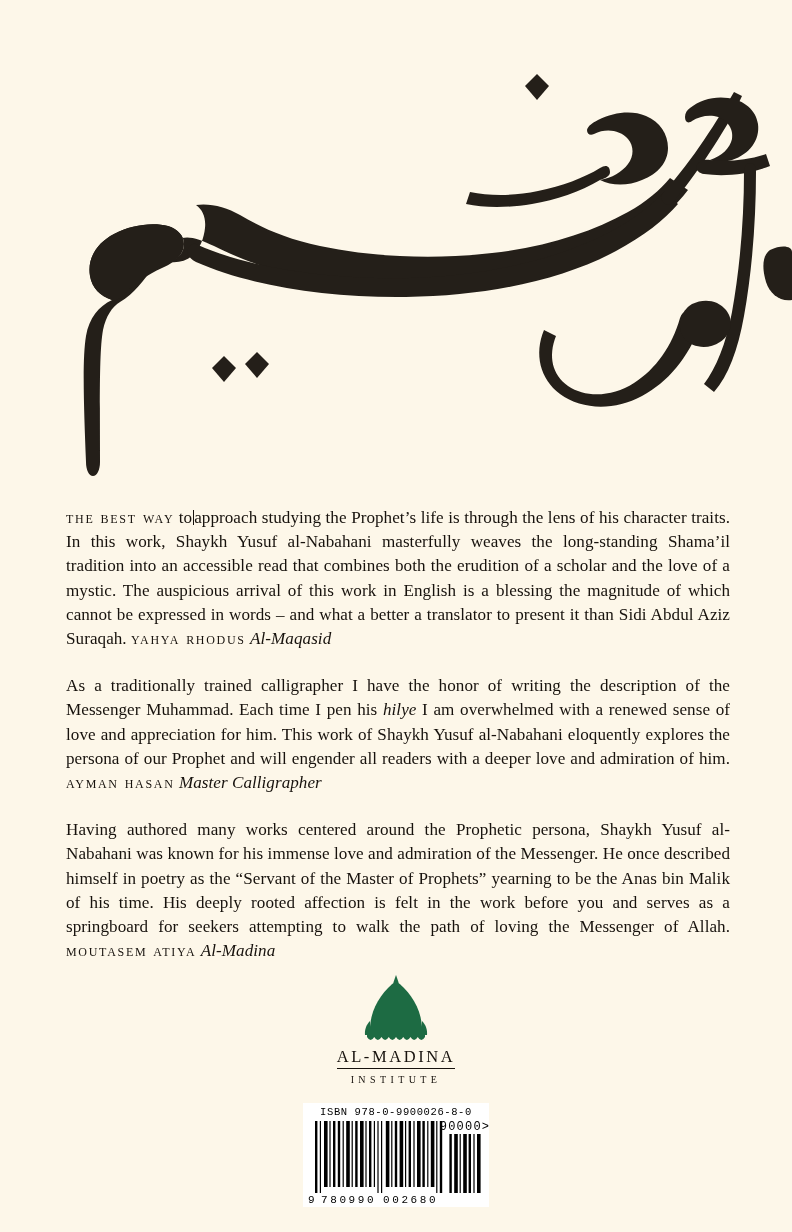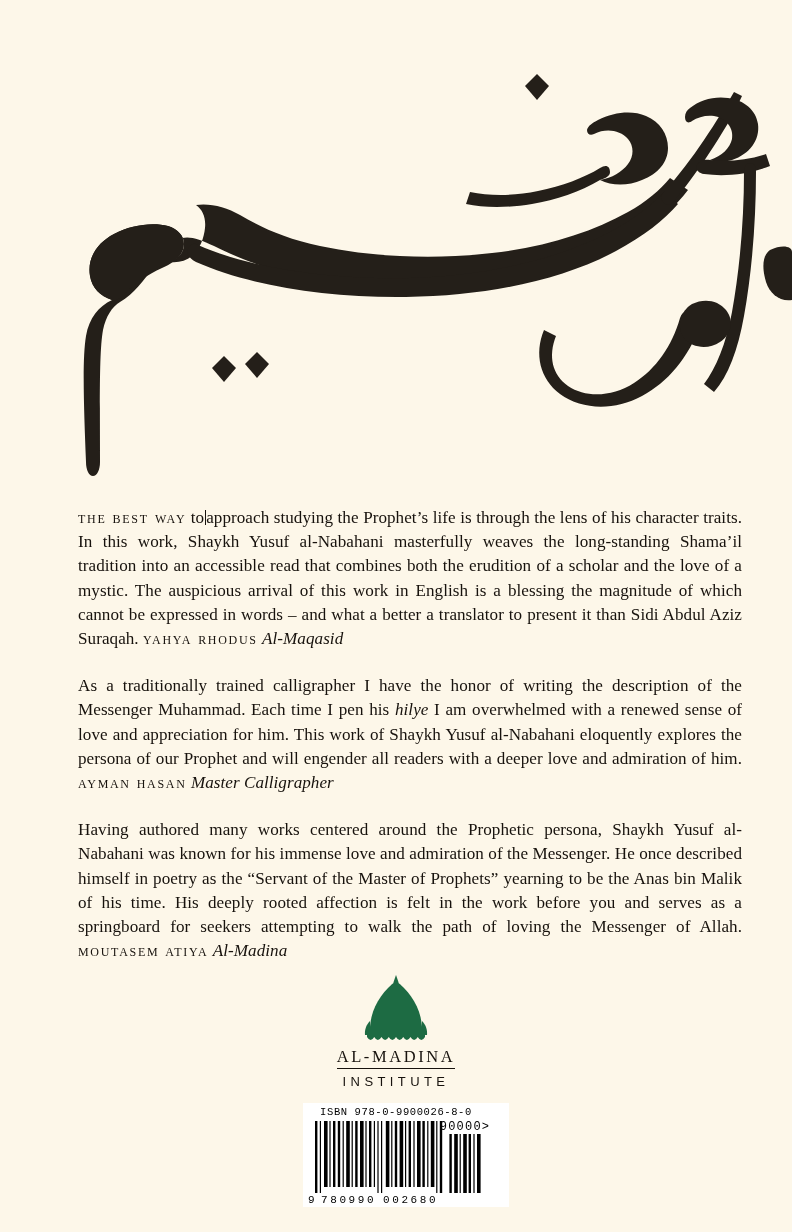--- a/index.html
+++ b/index.html
@@ -33,21 +33,21 @@
   .calligraphy svg {
     display: block;
     position: absolute;
     left: 0;
     top: 0;
   }
 
   
   .blurbs {
     position: absolute;
-    left: 78px;
+    left: 66px;
     top: 506px;
     width: 664px;
   }
   .blurb {
     font-family: "Liberation Serif", serif;
     font-size: 17.1px;
     line-height: 24.2px;
     color: #17120d;
     text-align: justify;
     text-justify: inter-word;
@@ -96,35 +96,35 @@
     font-family: "Liberation Serif", serif;
     font-size: 16.5px;
     letter-spacing: 2.6px;
     color: #17120d;
     padding: 1px 0 3px 0;
     display: inline-block;
     border-bottom: 1.6px solid #17120d;
     line-height: 1.05;
   }
   .logo-sub {
-    font-family: Liberation Sans, sans-serif;
-    font-size: 13px;
+    font-family: Liberation Serif, serif;
+    font-size: 10px;
     letter-spacing: 4.4px;
     color: #17120d;
     display: block;
     margin-top: 6px;
     line-height: 1.05;
   }
 
   
   .barcode-box {
     position: absolute;
     left: 303px;
     top: 1103px;
-    width: 206px;
+    width: 164px;
     height: 104px;
     background: #ffffff;
     padding: 0;
   }
   .barcode-box svg { display: block; }
 </style>
 </head>
 <body>
 
 <div class="cover">

